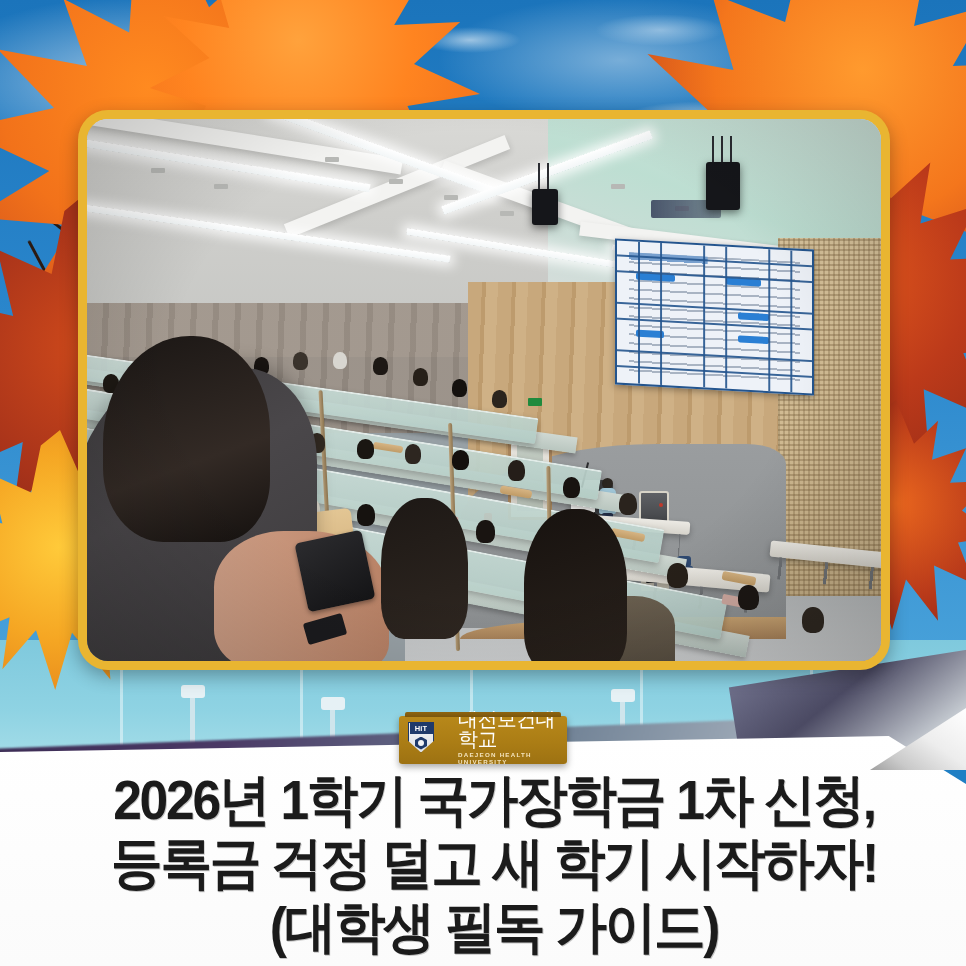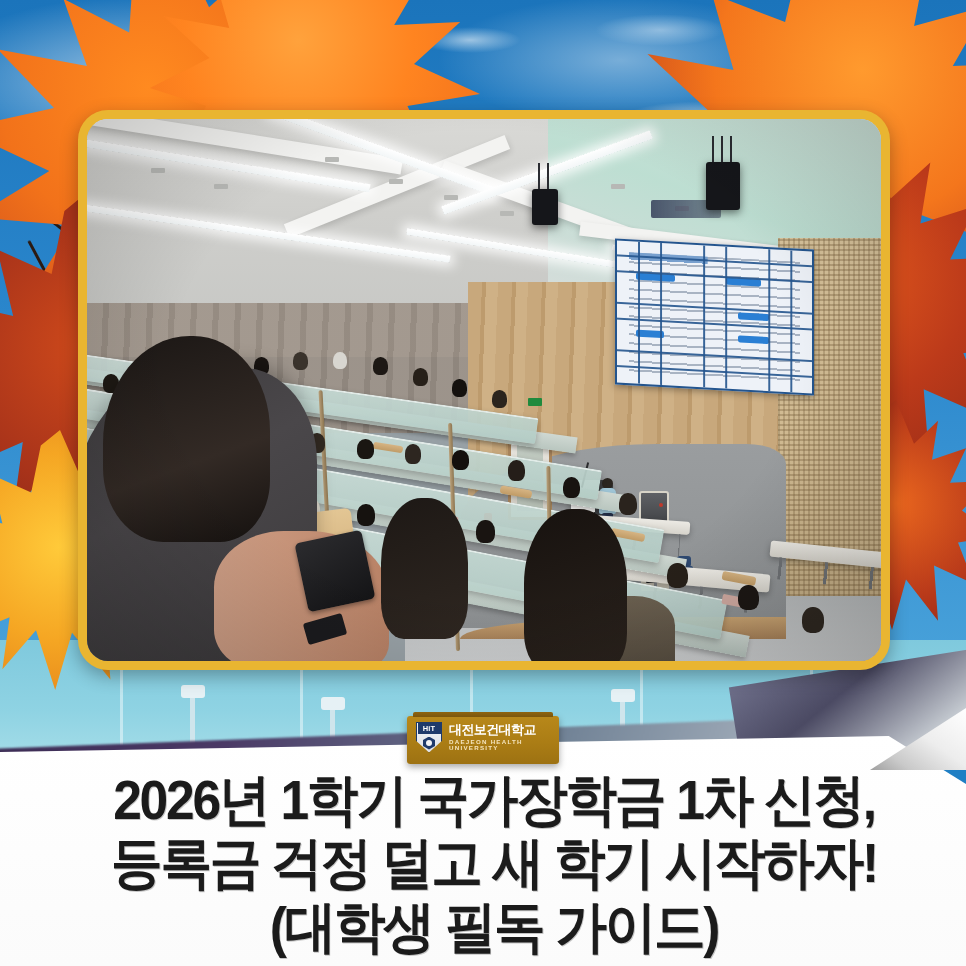--- a/index.html
+++ b/index.html
@@ -264,24 +264,24 @@
   #banner-curl{
     position:absolute; right:0; bottom:196px; width:96px; height:62px;
     background:linear-gradient(215deg,#ffffff 0%, #ededed 45%, #c9c9c9 78%, #9f9f9f 100%);
     clip-path:polygon(100% 0, 100% 100%, 0 100%);
     filter:blur(.3px);
   }
 
   
   #logo-badge{
     position:absolute; left:50%; transform:translateX(-50%);
-    top:716px; width:152px; height:48px;
+    top:716px; width:168px; height:48px;
     background:linear-gradient(#b8881a 0%, #ab7d15 55%, #9d7212 100%);
     border-radius:3px; z-index:6;
-    display:flex; align-items:center; gap:7px; padding:3px 8px 9px 9px;
+    display:flex; align-items:center; gap:24px; padding:3px 8px 9px 9px;
     box-shadow:0 3px 7px rgba(0,0,0,.35);
   }
   #logo-badge:before{
     content:""; position:absolute; left:6px; right:6px; top:-4px; height:5px;
     background:linear-gradient(#8e6410,#7b560d); border-radius:2px 2px 0 0;
   }
   .shield{ position:relative; width:26px; height:31px; flex:0 0 26px; }
   .shield .sh-bg{
     position:absolute; inset:0; background:linear-gradient(#f2f3f6,#dfe2e8);
     clip-path:polygon(0 0,100% 0,100% 62%,50% 100%,0 62%);
@@ -295,21 +295,21 @@
   .shield .sh-em{
     position:absolute; left:50%; top:15px; transform:translateX(-50%);
     width:12px; height:13px; background:#1f3a6b;
     clip-path:polygon(50% 0,100% 26%,100% 74%,50% 100%,0 74%,0 26%);
   }
   .shield .sh-em:after{
     content:""; position:absolute; left:3px; top:3.5px; width:6px; height:6px;
     background:#f2f3f6; border-radius:50%;
   }
   .logo-text{ display:flex; flex-direction:column; justify-content:center; line-height:1; }
-  .logo-kr{ color:#ffffff; font-size:13px; font-weight:bold; letter-spacing:-.6px; }
+  .logo-kr{ color:#ffffff; font-size:20px; font-weight:normal; letter-spacing:-.6px; }
   .logo-en{ color:#f4e4bd; font-size:6.2px; font-weight:bold; letter-spacing:1.25px; margin-top:3px; }
 
   
   #headline{
     position:absolute; left:0; right:0; bottom:6px; z-index:7;
     text-align:center; color:#1b1b1b;
     font-family:"Liberation Sans", sans-serif;
     font-weight:bold; letter-spacing:-2.4px;margin-left:22px;
   }
   #headline .ln{

